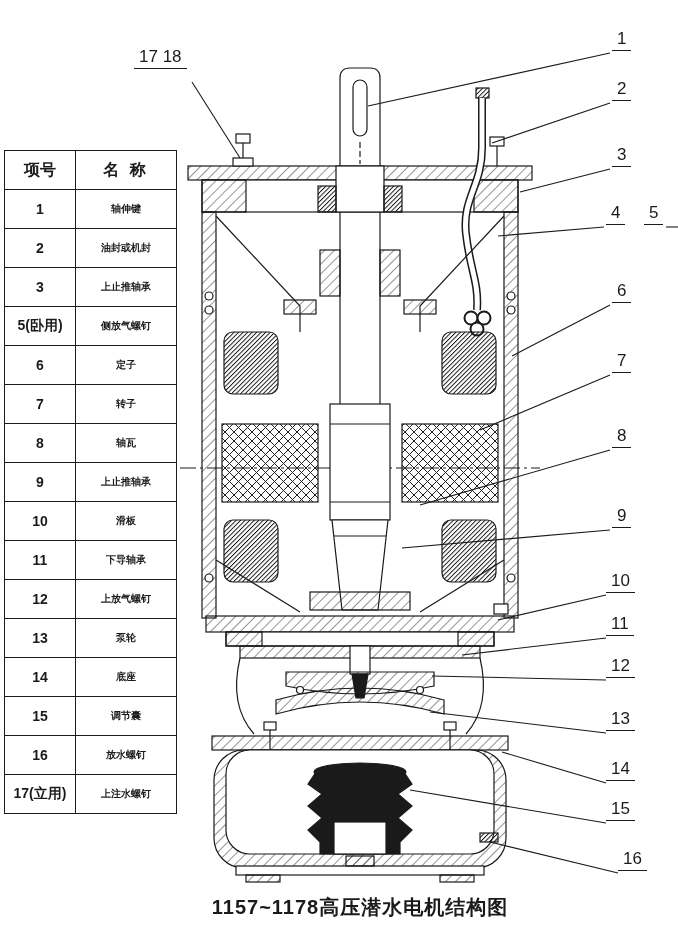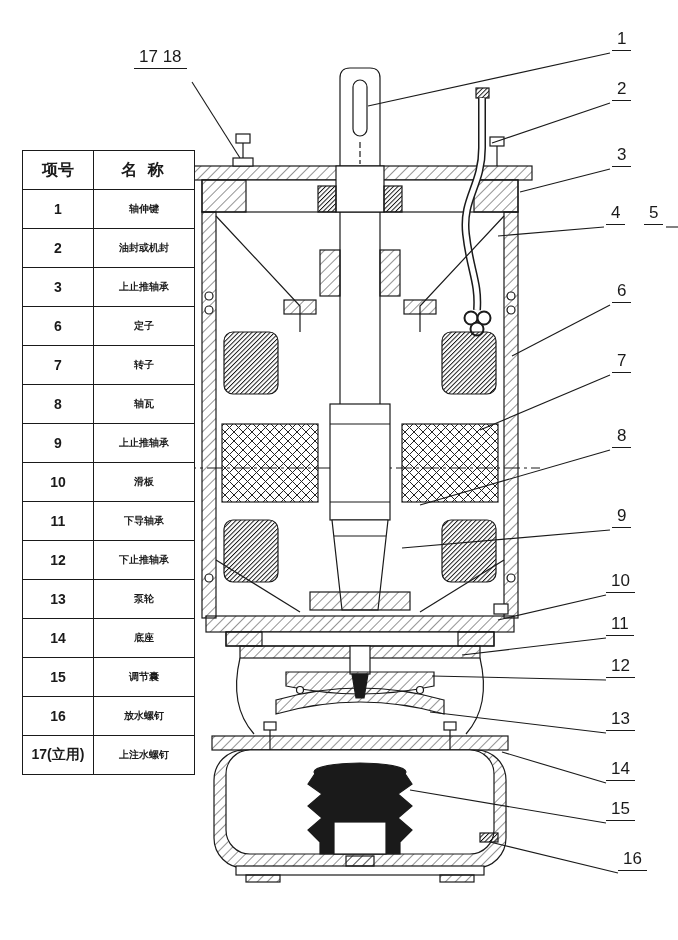--- a/index.html
+++ b/index.html
@@ -1,19 +1,19 @@
 <!DOCTYPE html>
 <html><head>
 <meta charset="utf-8">
 <style>
   html,body{margin:0;padding:0}
   body{width:678px;height:940px;background:#fff;font-family:"Liberation Sans","DejaVu Sans",sans-serif;color:#1a1a1a}
   .page{position:relative;width:678px;height:940px;background:#fff;overflow:hidden}
   .drawing{position:absolute;left:0;top:0;width:678px;height:940px;z-index:1}
-  .parts-table{position:absolute;left:22px;top:150px;border-collapse:collapse;background:#fff;z-index:2}
+  .parts-table{position:absolute;left:4px;top:150px;border-collapse:collapse;background:#fff;z-index:2}
   .parts-table th,.parts-table td{border:1.5px solid #1a1a1a;text-align:center;vertical-align:middle;padding:0 2px;color:#1a1a1a;white-space:nowrap}
   .parts-table th{height:38px;font-size:16px;font-weight:bold}
   .parts-table th.col-no{width:66px}
   .parts-table th.col-name{width:96px;letter-spacing:3px}
   .parts-table td{height:38px;font-size:10px;font-weight:600}
   .parts-table td.no-cell{font-size:14px}
   .callout{position:absolute;z-index:3;font-size:17px;line-height:1;color:#1a1a1a;border-bottom:1.5px solid #1a1a1a;padding:0 5px 3px 5px;font-weight:500}
   .title{position:absolute;left:150px;top:894px;width:420px;text-align:center;font-size:20px;font-weight:bold;letter-spacing:1px;z-index:2}
 </style>
 </head>
@@ -198,20 +198,24 @@
         </tr>
       <tr>
           <td class="no-cell">2</td>
           <td>油封或机封</td>
         </tr>
       <tr>
           <td class="no-cell">3</td>
           <td>上止推轴承</td>
         </tr>
       <tr>
+          <td class="no-cell">5(卧用)</td>
+          <td>侧放气螺钉</td>
+        </tr>
+      <tr>
           <td class="no-cell">6</td>
           <td>定子</td>
         </tr>
       <tr>
           <td class="no-cell">7</td>
           <td>转子</td>
         </tr>
       <tr>
           <td class="no-cell">8</td>
           <td>轴瓦</td>
@@ -223,21 +227,21 @@
       <tr>
           <td class="no-cell">10</td>
           <td>滑板</td>
         </tr>
       <tr>
           <td class="no-cell">11</td>
           <td>下导轴承</td>
         </tr>
       <tr>
           <td class="no-cell">12</td>
-          <td>下止推轴承</td>
+          <td>上放气螺钉</td>
         </tr>
       <tr>
           <td class="no-cell">13</td>
           <td>泵轮</td>
         </tr>
       <tr>
           <td class="no-cell">14</td>
           <td>底座</td>
         </tr>
       <tr>
@@ -266,14 +270,15 @@
   <div class="callout" style="left:612px;top:507px">9</div>
   <div class="callout" style="left:606px;top:572px">10</div>
   <div class="callout" style="left:606px;top:615px">11</div>
   <div class="callout" style="left:606px;top:657px">12</div>
   <div class="callout" style="left:606px;top:710px">13</div>
   <div class="callout" style="left:606px;top:760px">14</div>
   <div class="callout" style="left:606px;top:800px">15</div>
   <div class="callout" style="left:618px;top:850px">16</div>
   <div class="callout" style="left:134px;top:48px">17 18</div>
 
+  <div class="title">1157~1178高压潜水电机结构图</div>
 
 </div>
 
 </body></html>

